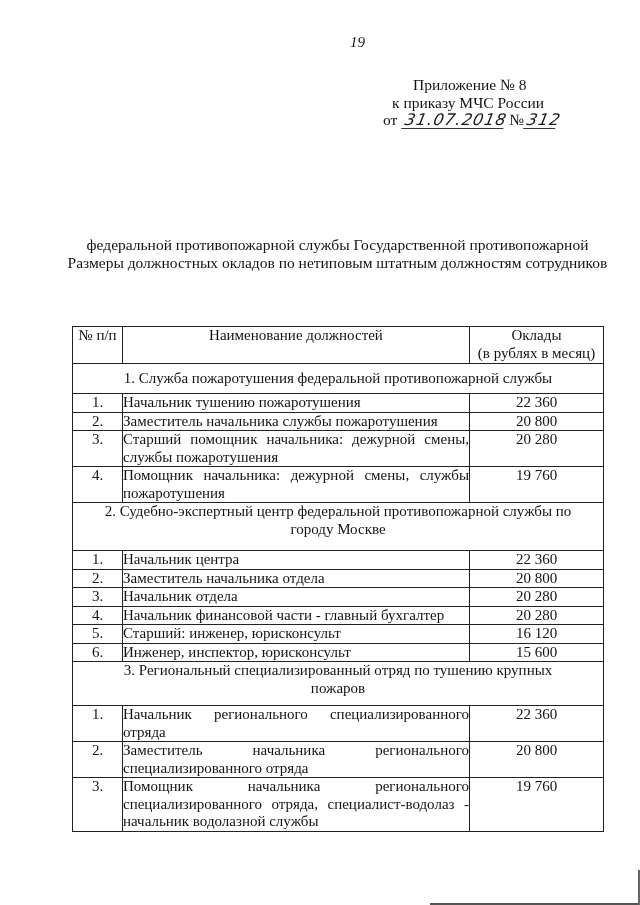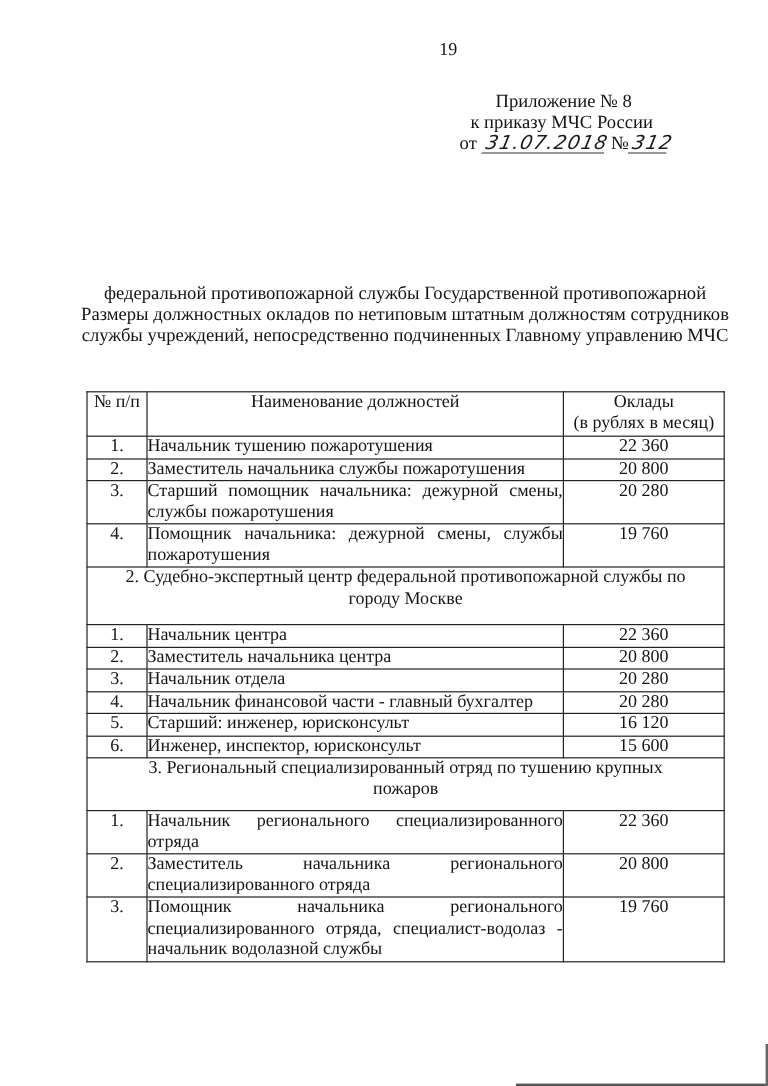--- a/index.html
+++ b/index.html
@@ -2,21 +2,21 @@
 <html><head>
 <meta charset="utf-8">
 <style>
   html, body { margin: 0; padding: 0; background: #ffffff; }
   body {
     width: 640px; height: 905px; position: relative; overflow: hidden;
     font-family: "Liberation Serif", "DejaVu Serif", serif;
     color: #141414;
   }
   .abs { position: absolute; white-space: nowrap; }
-  .page-number { left: 366px; top: 34px; font-size: 15px; }
+  .page-number { left: 350px; top: 34px; font-size: 15px; font-style: italic; }
   .appx-line { font-size: 15.5px; line-height: 18px; }
   .appx-1 { left: 413px; top: 76px; }
   .appx-2 { left: 392px; top: 94px; }
   .appx-3 { left: 383px; top: 111px; }
   .hand {
     font-family: "DejaVu Sans", sans-serif; font-style: italic;
     font-size: 16px; letter-spacing: 1px; color: #1a1a1a;
     display: inline-block; border-bottom: 1px solid #333; line-height: 16px;
     transform: skewX(-12deg); padding: 0 2px;
   }
@@ -61,39 +61,43 @@
 <div class="abs appx-line appx-1">Приложение № 8</div>
 <div class="abs appx-line appx-2">к приказу МЧС России</div>
 <div class="abs appx-line appx-3">
   <span>от</span>
   <span class="hand hand-date">31.07.2018</span><span>№</span><span class="hand hand-num">312</span>
 </div>
 
 <div class="doc-title">
   <span>федеральной противопожарной службы Государственной противопожарной</span>
   <span>Размеры должностных окладов по нетиповым штатным должностям сотрудников</span>
-  <span>службы учреждений, непосредственно подчиненных Главному управлению МЧС</span>
 </div>
 
 <table class="salary">
   <colgroup>
       <col class="c1">
       <col class="c2">
       <col class="c3">
     </colgroup>
   <tbody>
       <tr class="hdr">
     <th class="h">№ п/п</th>
     <th class="h">Наименование должностей</th>
     <th class="h">
       <span style="display:block">Оклады</span>
       <span style="display:block">(в рублях в месяц)</span>
     </th>
   </tr>
 
+  <tr class="s1">
+    <td class="section" colspan="3">
+      <span>1. Служба пожаротушения федеральной противопожарной службы</span>
+    </td>
+  </tr>
   <tr class="r1">
     <td class="num">1.</td>
     <td class="name">Начальник тушению пожаротушения</td>
     <td class="sal">22 360</td>
   </tr>
   <tr class="r1">
     <td class="num">2.</td>
     <td class="name">Заместитель начальника службы пожаротушения</td>
     <td class="sal">20 800</td>
   </tr>
@@ -114,21 +118,21 @@
       <span>городу Москве</span>
     </td>
   </tr>
   <tr class="r1">
     <td class="num">1.</td>
     <td class="name">Начальник центра</td>
     <td class="sal">22 360</td>
   </tr>
   <tr class="r1">
     <td class="num">2.</td>
-    <td class="name">Заместитель начальника центра</td>
+    <td class="name">Заместитель начальника отдела</td>
     <td class="sal">20 800</td>
   </tr>
   <tr class="r1">
     <td class="num">3.</td>
     <td class="name">Начальник отдела</td>
     <td class="sal">20 280</td>
   </tr>
   <tr class="r1">
     <td class="num">4.</td>
     <td class="name">Начальник финансовой части - главный бухгалтер</td>

